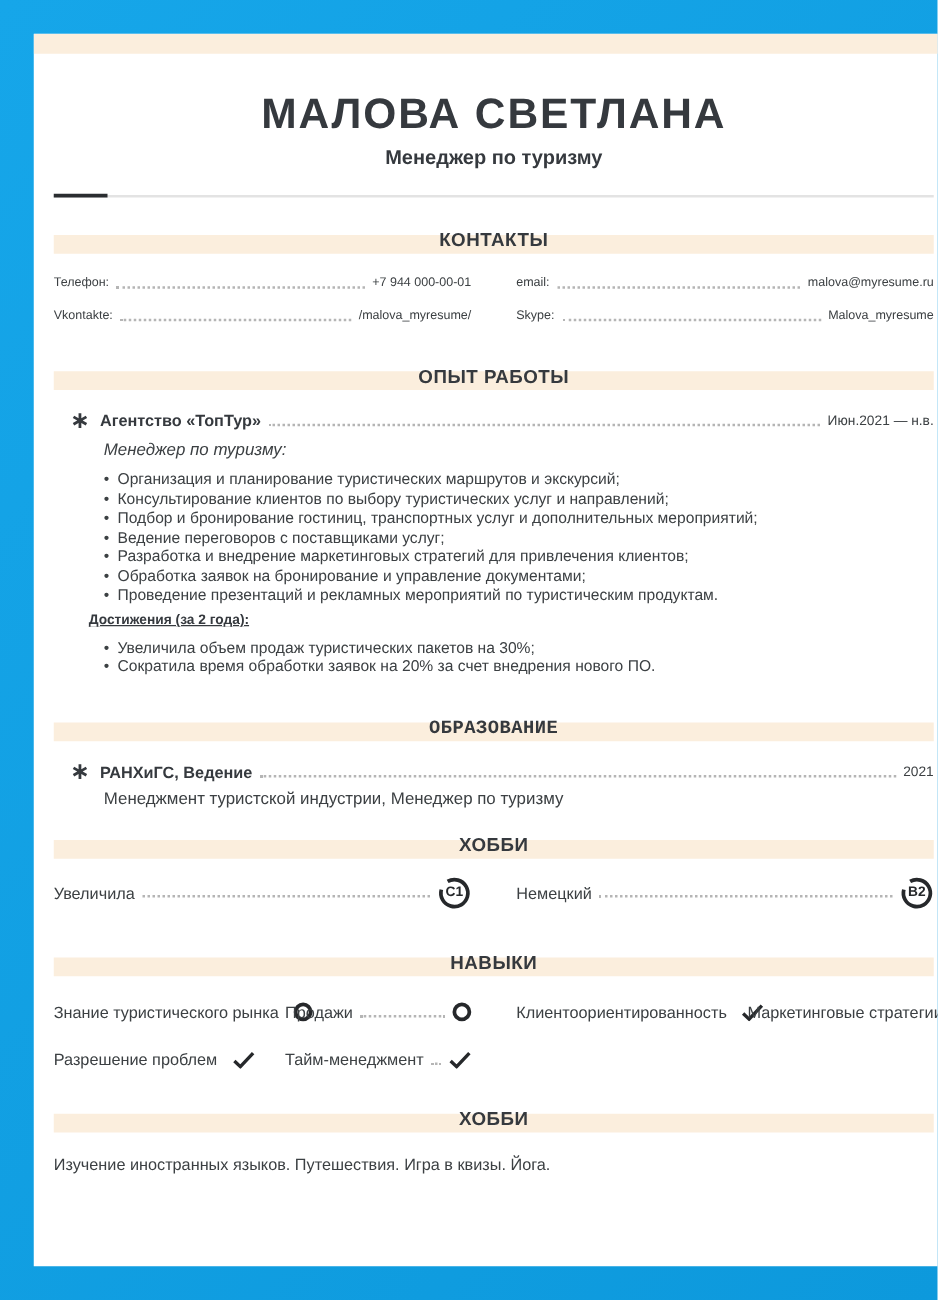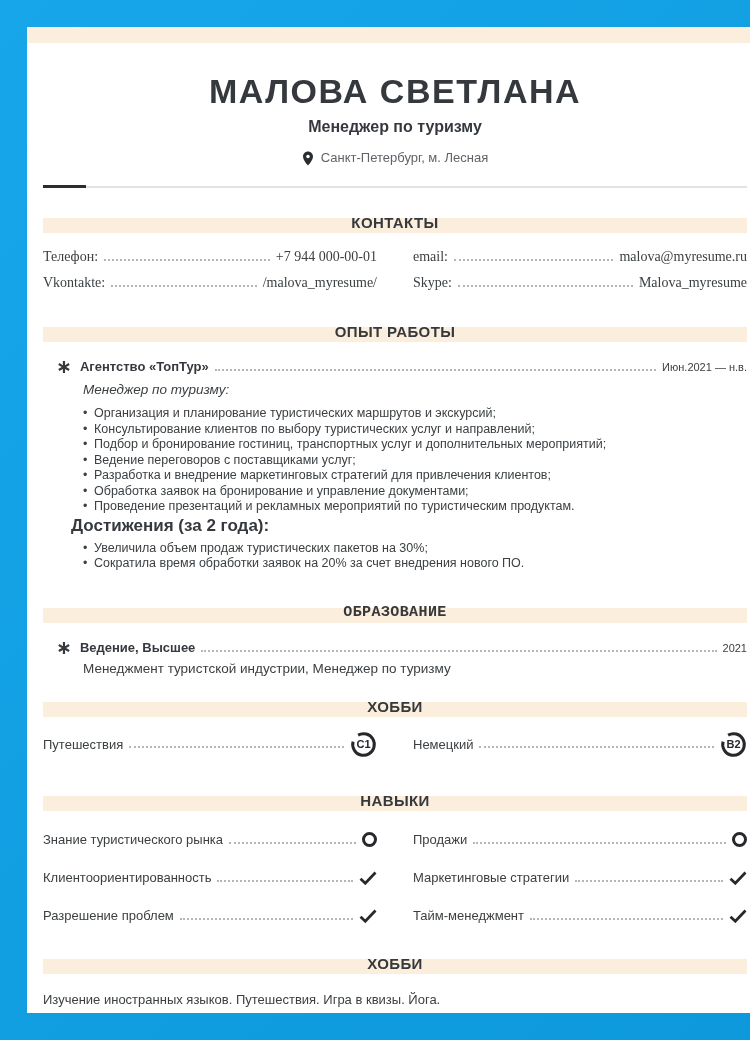--- a/index.html
+++ b/index.html
@@ -43,75 +43,67 @@
   .sec .stitle{position:absolute;left:0;right:0;bottom:1px;text-align:center;
     font-size:15px;line-height:18px;font-weight:800;letter-spacing:.4px;color:var(--ink);}
 
   
   .dotrow{display:flex;align-items:center;min-width:0;}
   .leader{flex:1 1 20px;height:0;border-bottom:2px dotted var(--dots);margin:0 6px;transform:translateY(3px);}
   .nowrap{white-space:nowrap;}
 
   
   .contacts-grid{margin-top:15px;display:grid;grid-template-columns:1fr 1fr;
-    column-gap:36px;row-gap:9px;font-size:14px;line-height:17px;font-family:Liberation Serif, serif;}
+    column-gap:36px;row-gap:9px;font-size:10px;line-height:17px;}
 
   
   .sec-contacts{margin-top:18px;}
   .sec-exp{margin-top:24px;}
   .entry-head{margin-top:16px;display:flex;align-items:center;font-size:13px;line-height:18px;}
   .ast{font-size:19px;font-weight:700;color:var(--ink);margin:0 8px 0 13px;line-height:14px;}
   .entry-name{font-weight:800;color:var(--ink);white-space:nowrap;}
   .entry-date{font-size:11px;color:var(--body);white-space:nowrap;}
   .role{margin:5px 0 0 40px;font-size:13.5px;line-height:18px;font-style:italic;}
   .blist{margin:7px 0 0 40px;list-style:none;}
   .blist li{font-size:12.5px;line-height:15.5px;padding-left:11px;position:relative;}
   .blist li::before{content:"•";position:absolute;left:0;top:0;}
-  .ach-title{margin:3px 0 0 28px;font-size:17px;line-height:16px;font-weight:800;color:var(--ink);}
+  .ach-title{margin:3px 0 0 28px;font-size:11px;line-height:16px;font-weight:800;color:var(--ink);text-decoration:underline;}
   .edu-details{margin:3px 0 0 40px;font-size:13.5px;line-height:18px;}
   .sec-edu{margin-top:24px;font-family:Liberation Mono, monospace;}
 
   
   .sec-lang{margin-top:12px;}
   .lang-grid{margin-top:14px;display:grid;grid-template-columns:1fr 1fr;column-gap:36px;}
   .lang-row{font-size:13px;}
   .lvl-badge{position:relative;width:27px;height:27px;flex:0 0 27px;}
   .lvl-badge svg{display:block;width:27px;height:27px;}
   .lvl-text{position:absolute;left:0;top:0;width:27px;height:27px;display:flex;
     align-items:center;justify-content:center;font-size:11px;font-weight:800;color:var(--stroke);}
 
   
   .sec-skills{margin-top:26px;}
-  .skills-grid{margin-top:10px;display:grid;grid-template-columns:1fr 1fr;
+  .skills-grid{margin-top:10px;display:grid;grid-template-columns:1fr 1fr 1fr 1fr;
     column-gap:36px;grid-auto-rows:38px;align-items:center;}
   .skill-row{font-size:13px;}
   .ring{width:15px;height:15px;border:3px solid var(--stroke);border-radius:50%;flex:0 0 15px;}
   .check svg{display:block;}
 
   
   .sec-hobby{margin-top:12px;}
   .hobby-text{margin-top:17px;font-size:13px;line-height:17px;}
 </style>
 </head>
 <body>
 
 <div class="page">
   <div class="top-strip"></div>
   <div class="content">
 
     <div class="name">МАЛОВА СВЕТЛАНА</div>
     <div class="subtitle">Менеджер по туризму</div>
-    <div class="location">
-      <span>
-        <svg width="12" height="15" viewBox="0 0 24 30">
-            <path fill="#2a2d30" d="M12 1C6.5 1 2 5.5 2 11c0 7.4 10 18 10 18s10-10.6 10-18C22 5.5 17.5 1 12 1zm0 13.6A3.6 3.6 0 1 1 12 7.4a3.6 3.6 0 0 1 0 7.2z"></path>
-          </svg>
-      </span>
-      <span>Санкт-Петербург, м. Лесная</span>
-    </div>
     <div class="divider">
       <span class="line"></span>
       <span class="dark"></span>
     </div>
 
     <div class="sec sec-contacts">
       <span class="band"></span>
       <span class="stitle">КОНТАКТЫ</span>
     </div>
     <div class="contacts-grid">
@@ -175,34 +167,34 @@
 
         <li>Сократила время обработки заявок на 20% за счет внедрения нового ПО.</li>
       </ul>
 
     <div class="sec sec-edu">
       <span class="band"></span>
       <span class="stitle">ОБРАЗОВАНИЕ</span>
     </div>
     <div class="entry-head">
       <span class="ast">∗</span>
-      <span class="entry-name">Ведение, Высшее</span>
+      <span class="entry-name">РАНХиГС, Ведение</span>
       <span class="leader"></span>
       <span class="entry-date">2021</span>
     </div>
     <div class="edu-details">Менеджмент туристской индустрии, Менеджер по туризму</div>
 
     <div class="sec sec-lang">
       <span class="band"></span>
       <span class="stitle">ХОББИ</span>
     </div>
     <div class="lang-grid">
 
         <div class="dotrow lang-row">
-          <span class="nowrap">Путешествия</span>
+          <span class="nowrap">Увеличила</span>
           <span class="leader"></span>
           <span class="lvl-badge">
             <svg viewBox="0 0 27 27">
               <circle cx="13.5" cy="13.5" r="10.8" fill="none" stroke="#26282b" stroke-width="3" stroke-dasharray="59 8.9" transform="rotate(240 13.5 13.5)"></circle>
             </svg>
             <span class="lvl-text">C1</span>
           </span>
         </div>
 
         <div class="dotrow lang-row">

